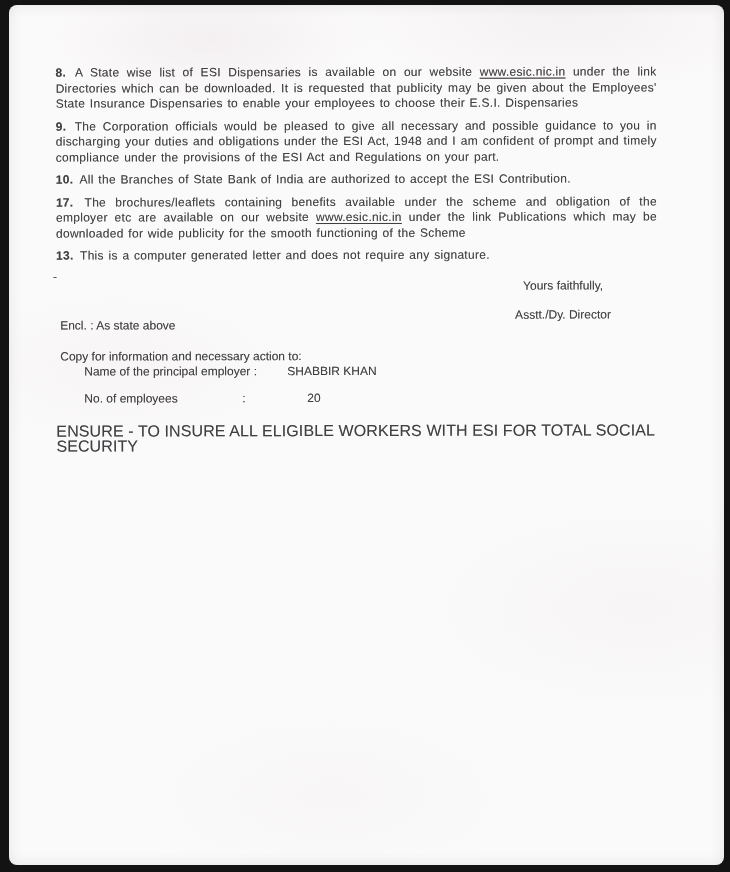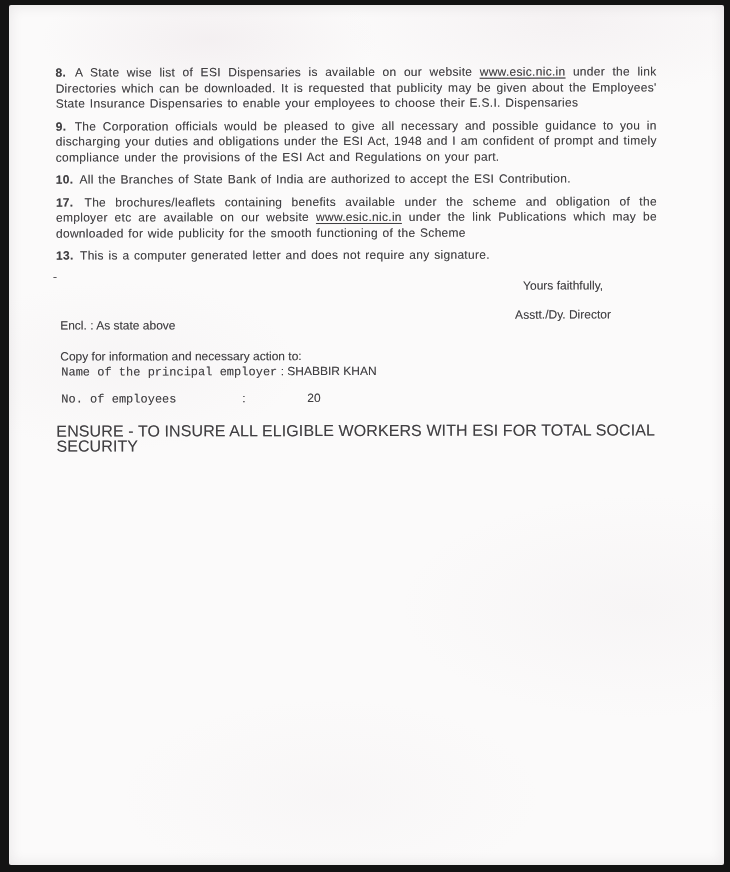--- a/index.html
+++ b/index.html
@@ -15,21 +15,21 @@
     position: absolute;
     left: 9px; top: 5px; right: 6px; bottom: 7px;
     background:
       radial-gradient(ellipse 240px 90px at 28% 4%,  rgba(214,198,206,0.20), transparent 70%),
       radial-gradient(ellipse 320px 110px at 78% 2%, rgba(214,198,206,0.16), transparent 70%),
       radial-gradient(ellipse 260px 120px at 15% 42%, rgba(212,202,208,0.10), transparent 70%),
       radial-gradient(ellipse 340px 160px at 88% 70%, rgba(212,202,208,0.10), transparent 70%),
       radial-gradient(ellipse 300px 140px at 45% 92%, rgba(212,202,208,0.08), transparent 70%),
       #fbfafa;
     box-shadow: inset 0 0 14px rgba(40,30,35,0.10);
-    border-radius: 2px;
+    border-radius: 8px;
   }
   .content {
     position: absolute;
     left: 47px; right: 67px; top: 60px;
     font-size: 12px;
     line-height: 15.5px;
     color: #403f42;
     text-shadow: 0 0 0.6px rgba(80,78,80,0.45);
     transform: rotate(-0.12deg);
   }
@@ -44,21 +44,21 @@
   .bold { font-weight: normal; }
   .sign-block { position: relative; height: 89px; margin-top: 3px; }
   .dash      { position: absolute; left: -3px; top: -2px; color: #5a585c; }
   .yours     { position: absolute; left: 467px; top: 8px; }
   .director  { position: absolute; left: 459px; top: 37px; }
   .encl      { position: absolute; left: 4px;  top: 47px; }
   .copyline  { position: absolute; left: 4px;  top: 78px; }
   .field-row { position: relative; height: 15px; }
   .row1 { margin-top: 4px; }
   .row2 { margin-top: 12px; }
-  .f-label { margin-left: 5px; font-family: Liberation Mono, monospace; }
+  .f-label { margin-left: 28px; }
   .f-colon2 { position: absolute; left: 186px; top: 0; }
   .f-value1 { position: absolute; left: 231px; top: 0; }
   .f-value2 { position: absolute; left: 251px; top: 0; }
   .footer-line {
     margin-top: 17px;
     font-size: 16px;
     letter-spacing: 0.1px;
   }
 </style>
 </head>

